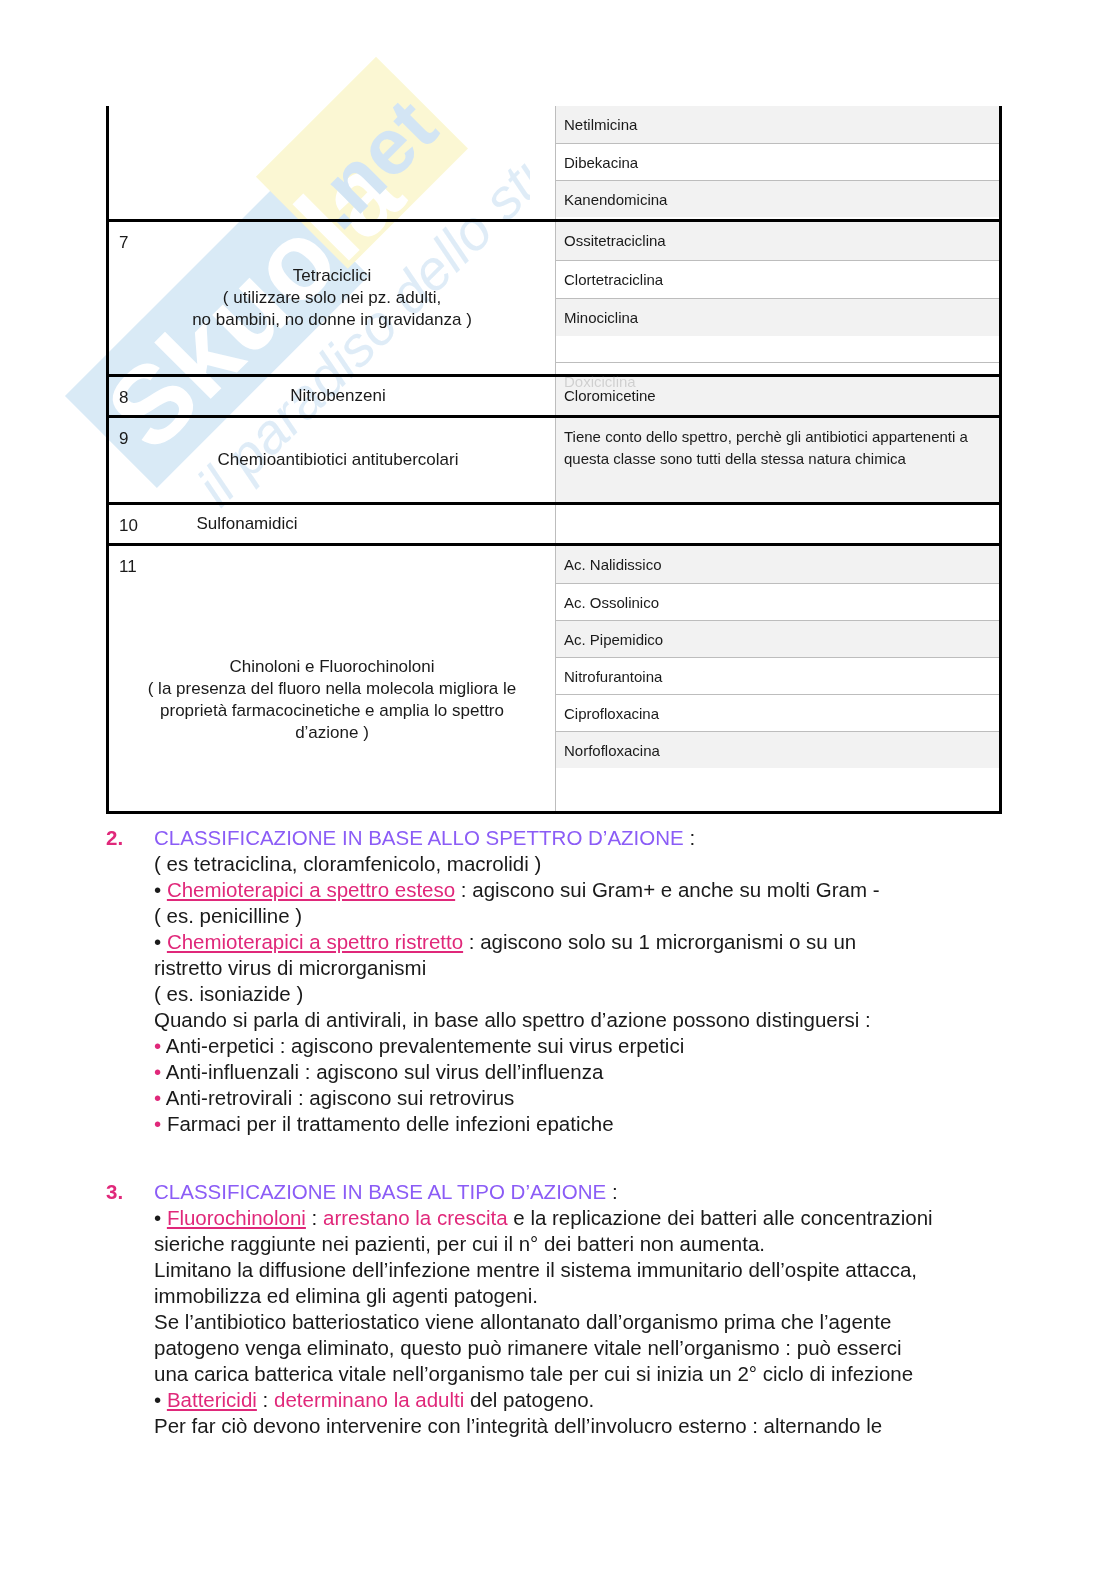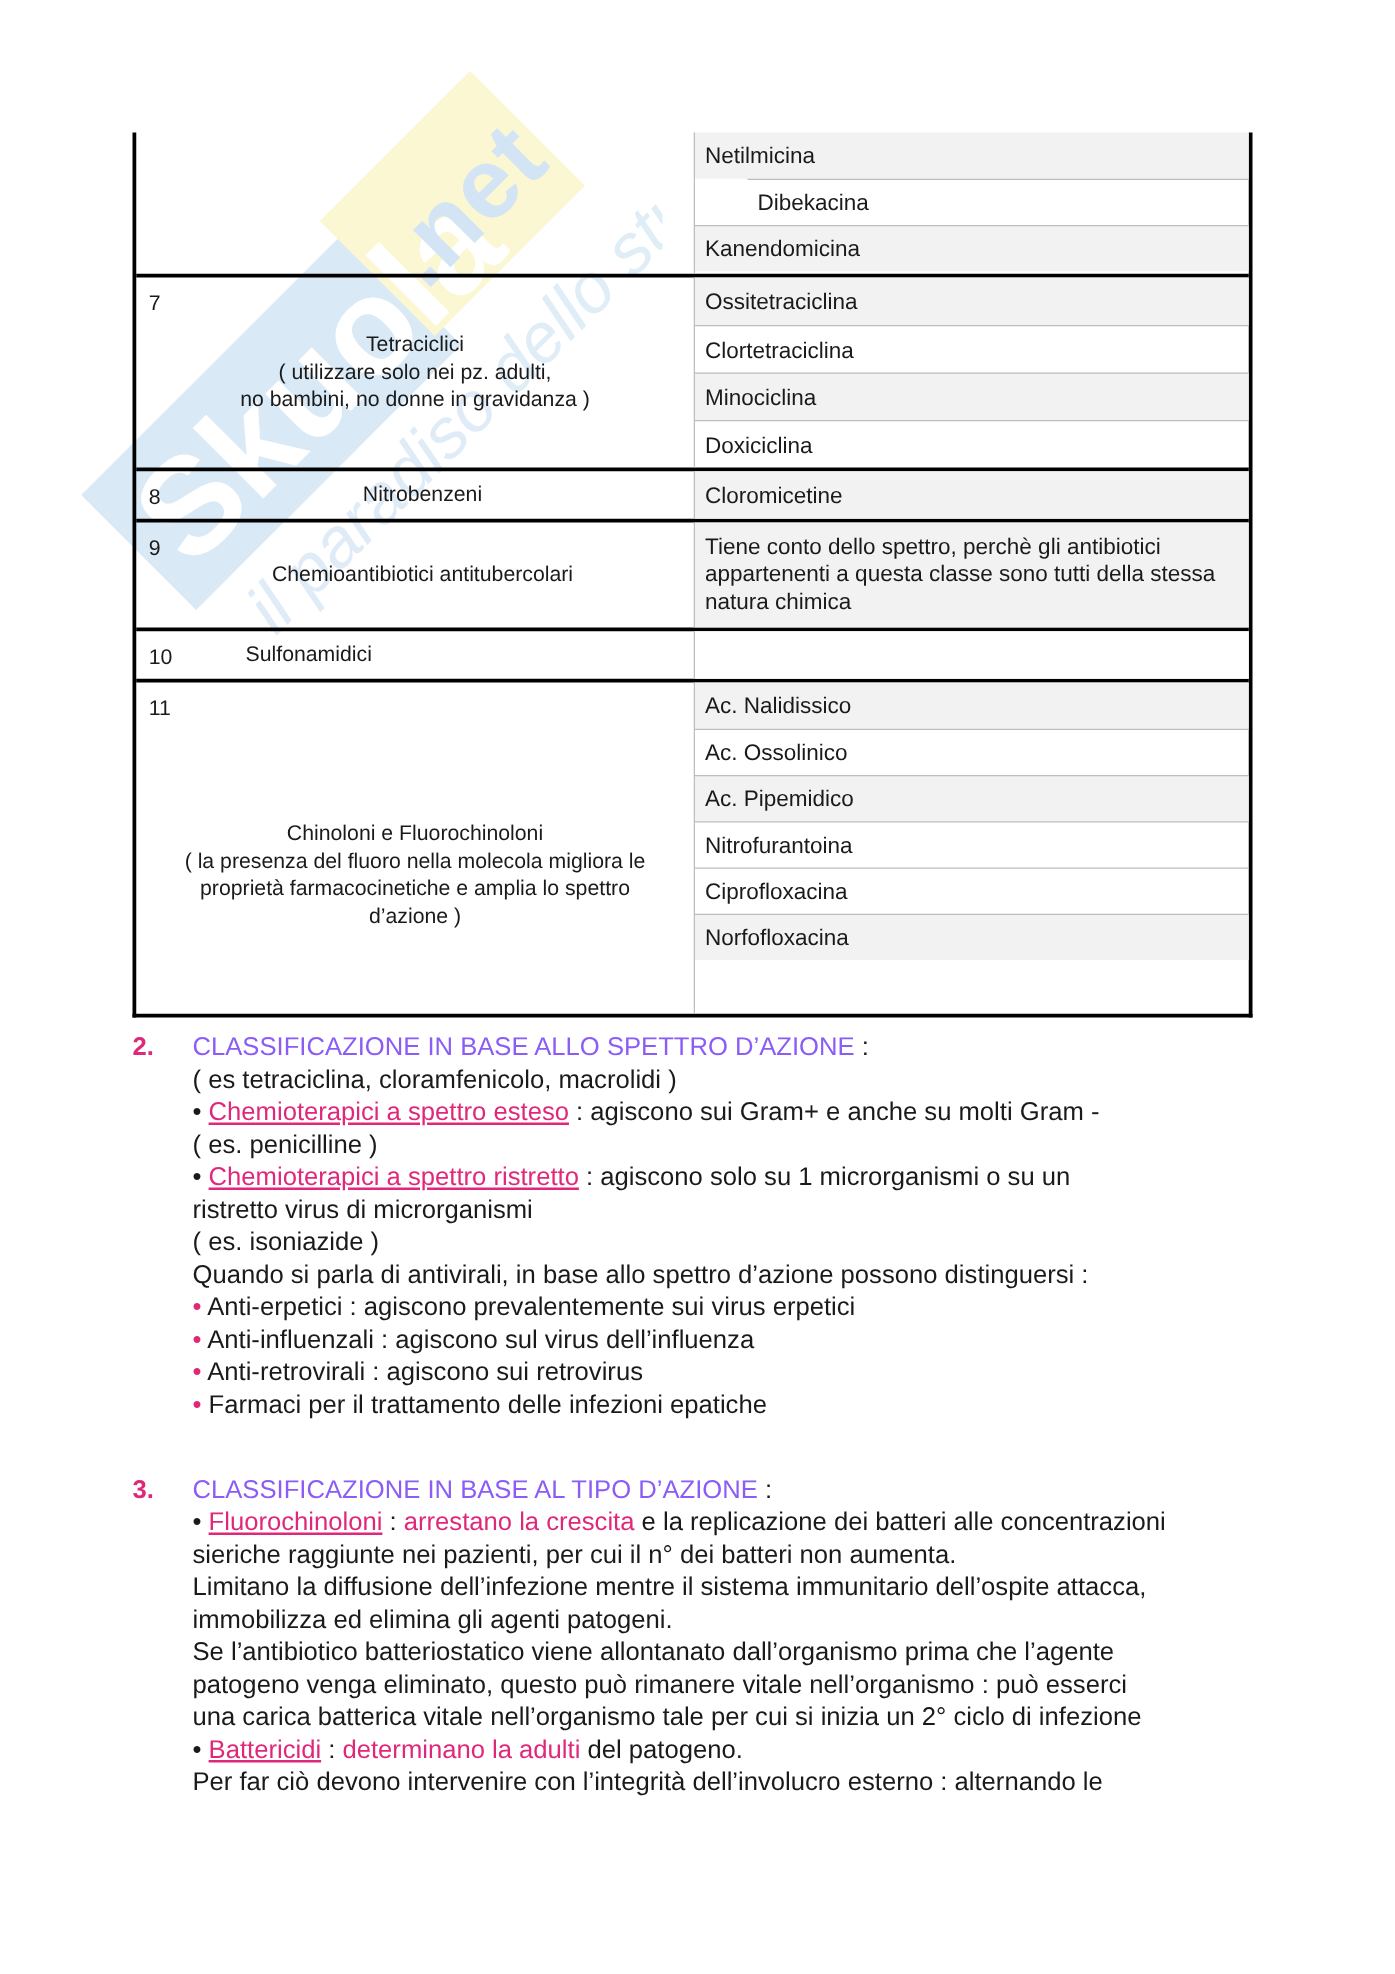--- a/index.html
+++ b/index.html
@@ -26,21 +26,21 @@
     font-size: 17px; line-height: 22px; background: transparent;
   }
   .num { position: absolute; left: 10px; top: 10px; font-size: 17px; }
   .ltext {
     text-align: center; position: absolute; left: 8px; right: 8px; top: 50%;
     transform: translateY(-50%);
   }
   .ltext .line { display: block; }
   .rcol { flex: 1; border-left: 1px solid #bdbdbd; }
   .rcell {
-    height: 37px; line-height: 37px; padding: 0 8px; font-size: 18px;
+    height: 37px; line-height: 37px; padding: 0 8px; font-size: 15px;
     border-top: 1px solid #bdbdbd; box-sizing: border-box; white-space: nowrap;
   }
   .rcell:first-child { border-top: none; }
   .rcell.alt { background: rgba(240,240,240,0.85); }
   .rcell.multi {
     height: auto; line-height: 22px; white-space: normal; padding: 8px 8px 6px;
   }
   .rcell.empty { height: 38px; background: #fff; }
 
   
@@ -68,38 +68,38 @@
   </g>
 </svg>
 
 <div class="page">
 
   <div class="tbl" id="tbl">
       <div class="grp first" style="height: 113px;">
         <div class="lcell"></div>
         <div class="rcol">
           <div class="rcell alt" style="height: 37px; line-height: 37px;">Netilmicina</div>
-          <div class="rcell" style="height: 37px; line-height: 37px; margin-left: 42px;">Dibekacina</div>
+          <div class="rcell" style="height: 37px; line-height: 37px;">Dibekacina</div>
           <div class="rcell alt" style="height: 37px; line-height: 37px;">Kanendomicina</div>
         </div>
       </div>
       <div class="grp" style="height: 152px;">
         <div class="lcell">
           <span class="num">7</span>
           <div class="ltext">
             <span class="line">Tetraciclici</span>
             <span class="line">( utilizzare solo nei pz. adulti,</span>
             <span class="line">no bambini, no donne in gravidanza )</span>
           </div>
         </div>
         <div class="rcol">
           <div class="rcell alt" style="height: 38px; line-height: 38px;">Ossitetraciclina</div>
           <div class="rcell" style="height: 38px; line-height: 38px;">Clortetraciclina</div>
           <div class="rcell alt" style="height: 38px; line-height: 38px;">Minociclina</div>
-          <div class="rcell" style="height: 38px; line-height: 38px;">Doxiciclina</div>
+          <div class="rcell" style="height: 38px; line-height: 38px; margin-top: 26px;">Doxiciclina</div>
         </div>
       </div>
       <div class="grp" style="height: 38px;">
         <div class="lcell">
           <span class="num">8</span>
           <div class="ltext" style="left: 20px;">
             <span class="line">Nitrobenzeni</span>
           </div>
         </div>
         <div class="rcol">

